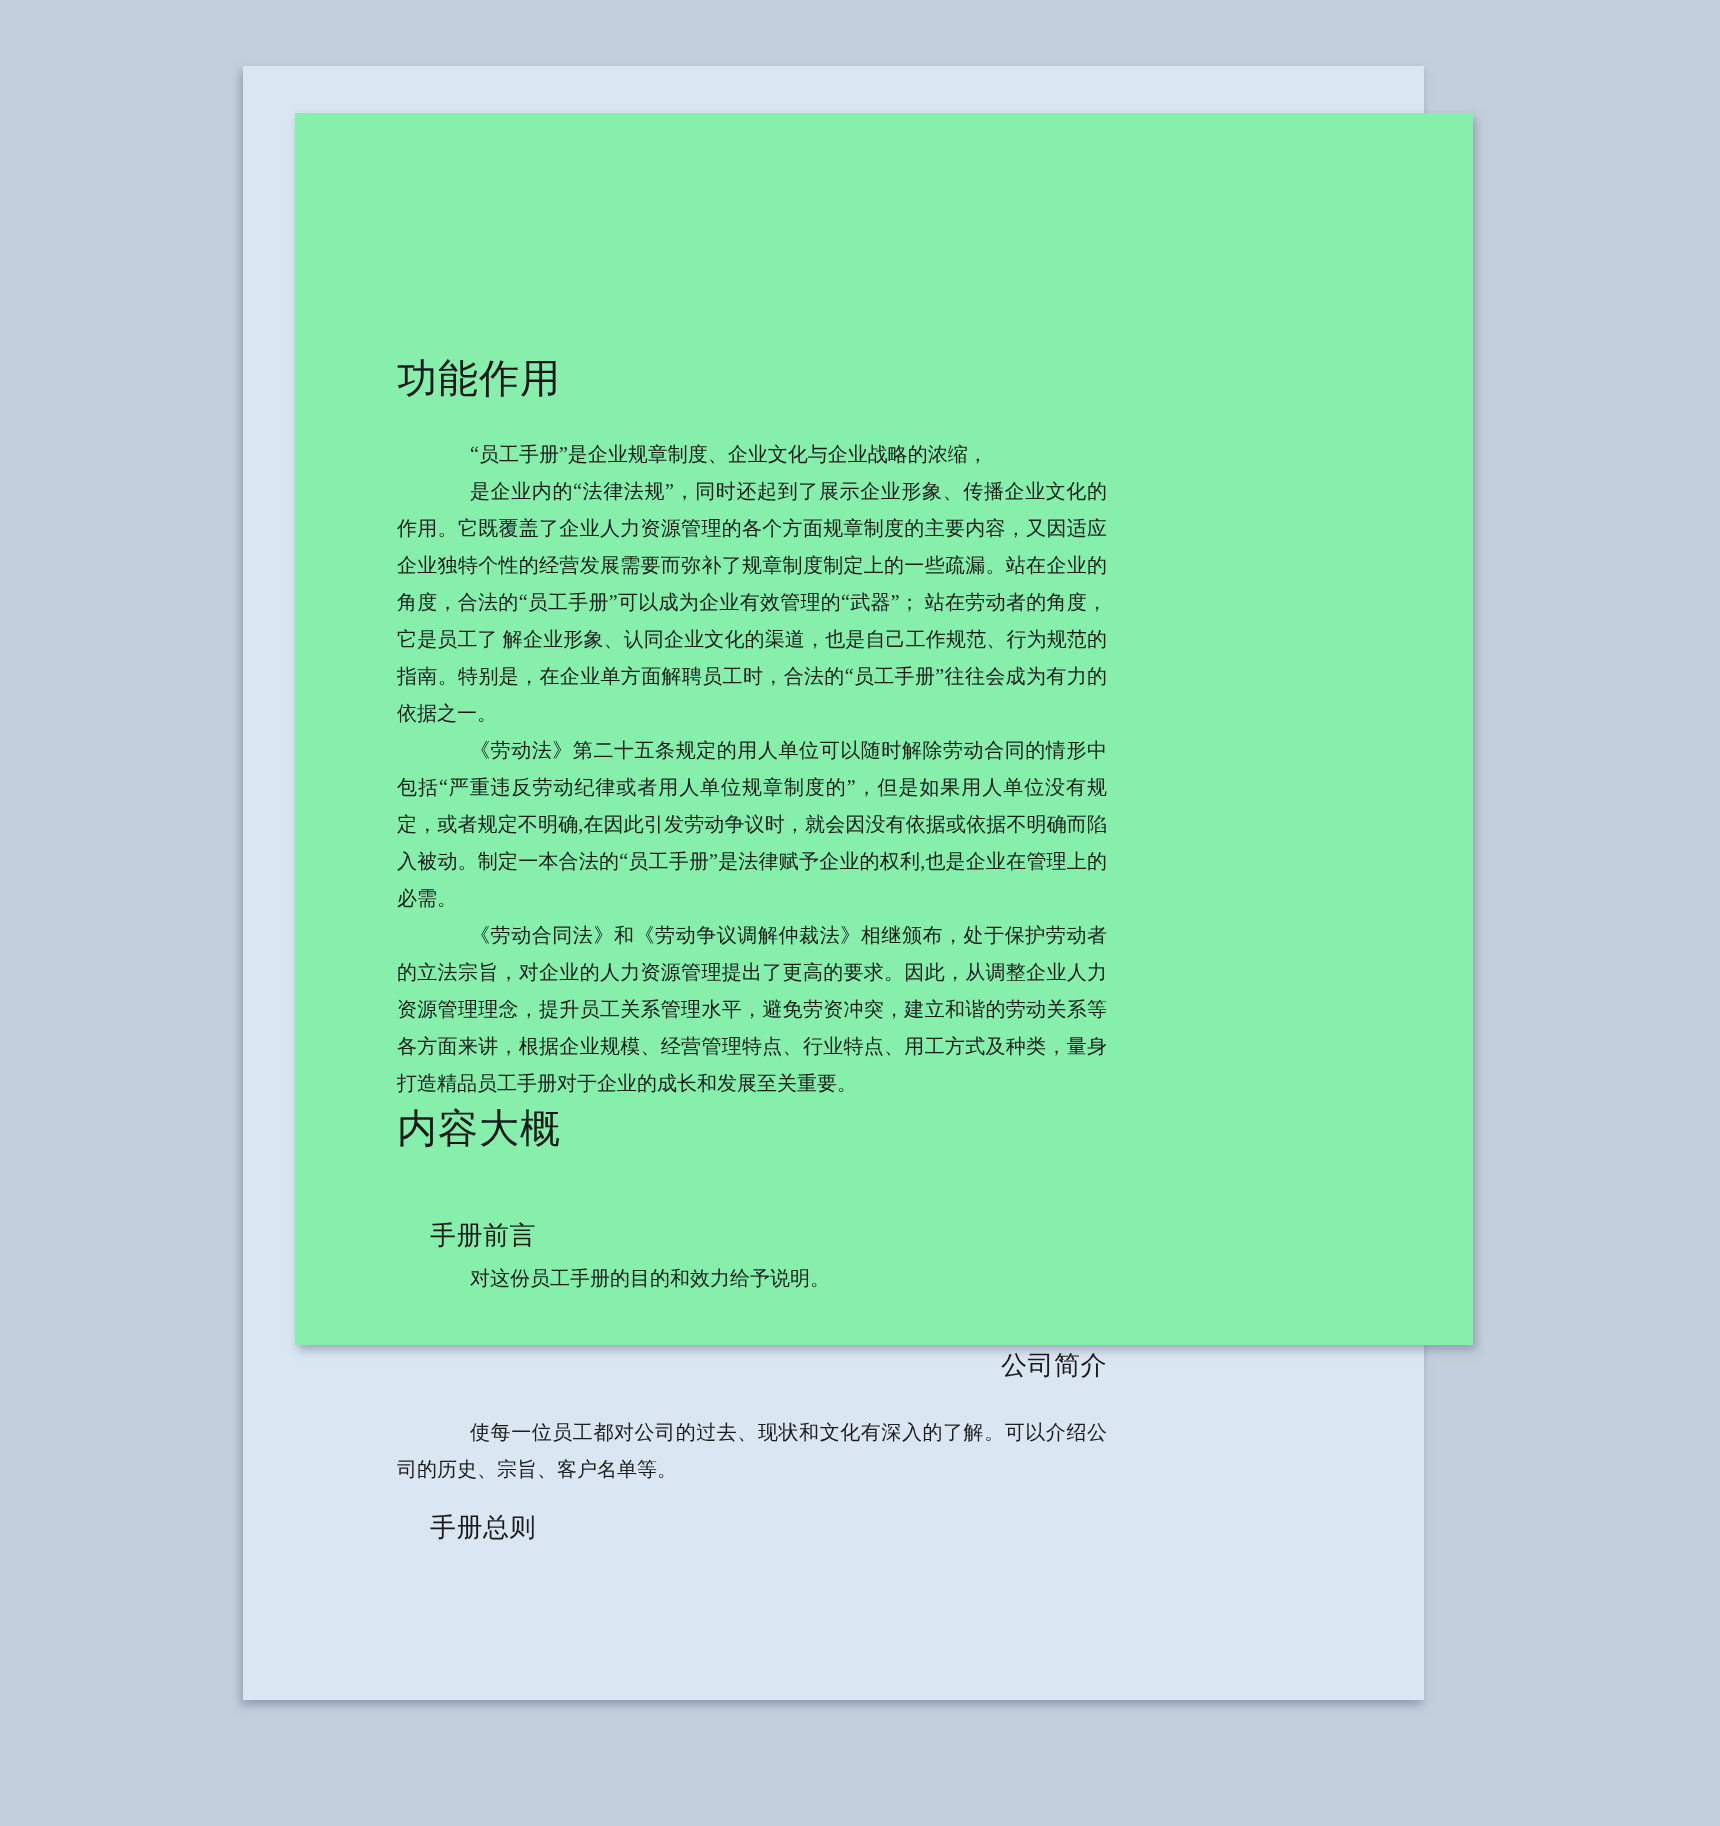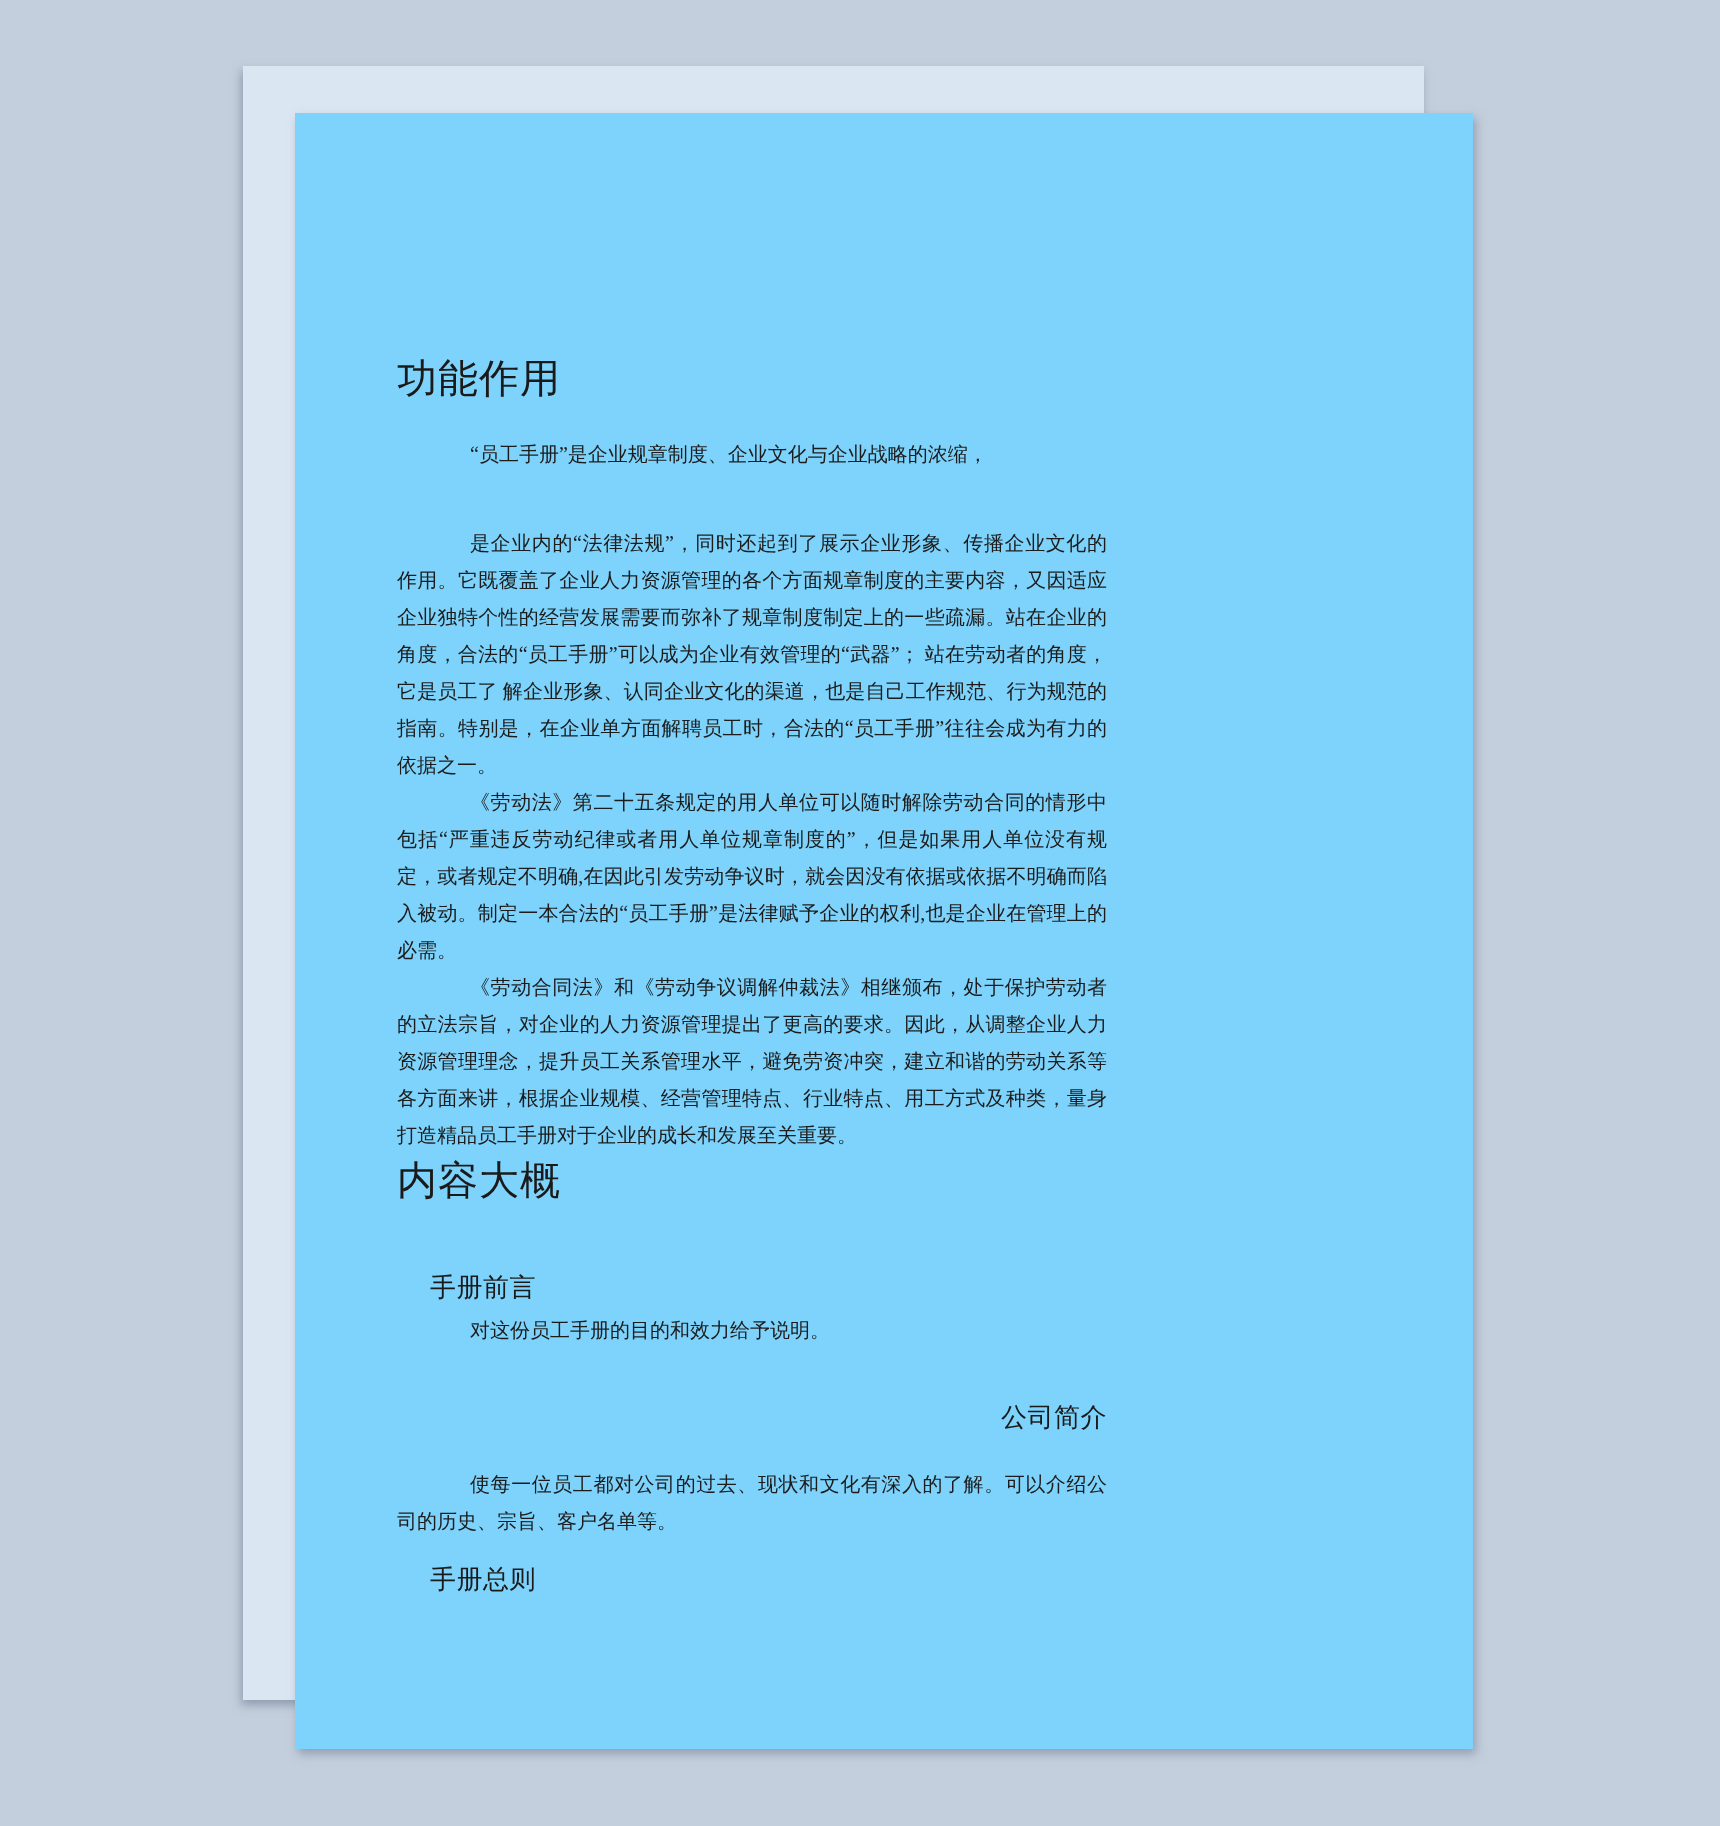--- a/index.html
+++ b/index.html
@@ -21,22 +21,22 @@
     width: 1181px;
     height: 1634px;
     background: #dbe6f3;
     box-shadow: -2px 5px 9px rgba(100, 114, 138, 0.55);
   }
   .paper {
     position: absolute;
     left: 295px;
     top: 113px;
     width: 1178px;
-    height: 1636px;
-    background: #7dd3fc;
+    height: 1232px;
+    background: #86efac;
     box-shadow: 3px 5px 9px rgba(100, 114, 138, 0.5);
   }
   .content {
     position: absolute;
     left: 102px;
     top: 0;
     width: 710px;
     color: #1f1f1f;
   }
   .h1 {
@@ -70,21 +70,20 @@
     line-height: 37px;
     text-align: justify;
     text-indent: 73px;
     margin: 0;
     color: #1c1c1c;
   }
   .par-lead {
     margin-top: 36px;
   }
   .par-gap {
-    margin-top: 52px;
   }
   .sub-par-1 { margin-top: 9px; }
   .sub-par-2 { margin-top: 33px; }
 </style>
 </head>
 <body>
 
 <div class="back-sheet"></div>
 
 <div class="paper">

